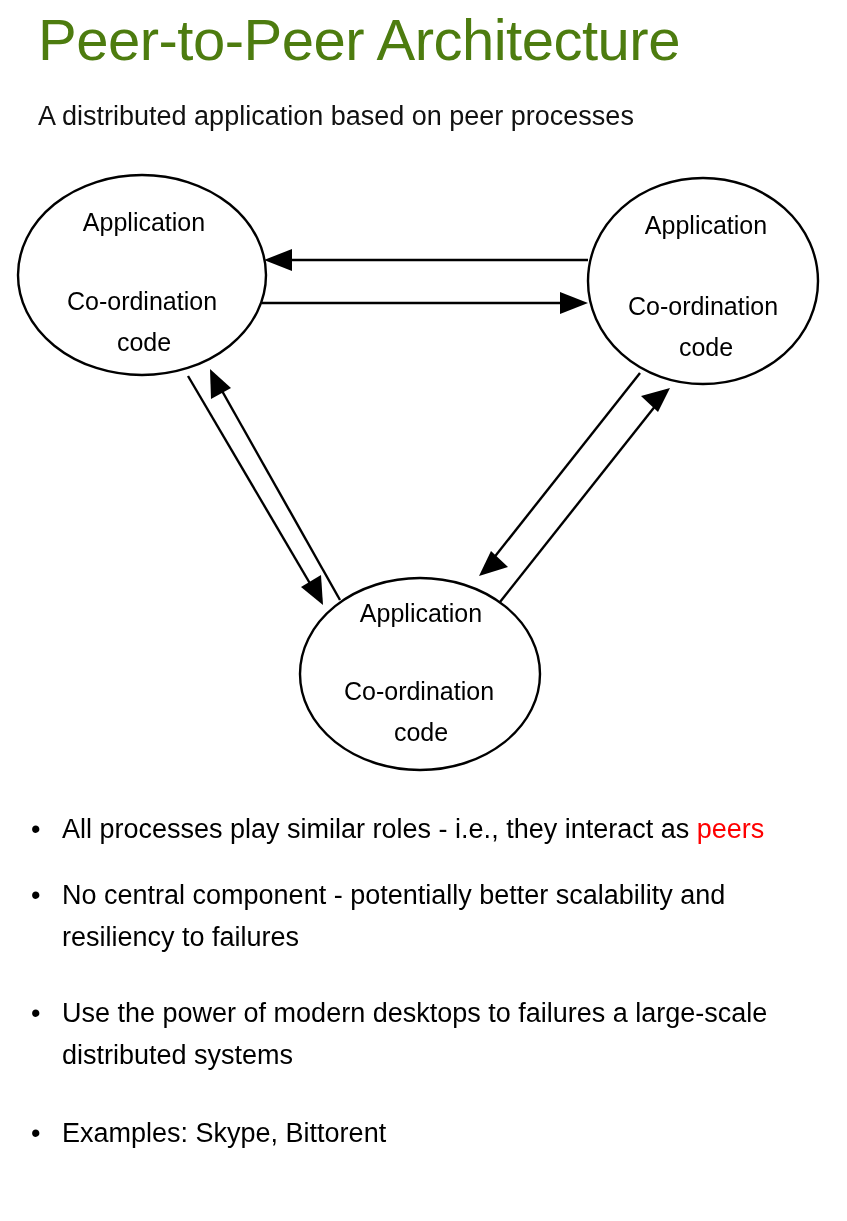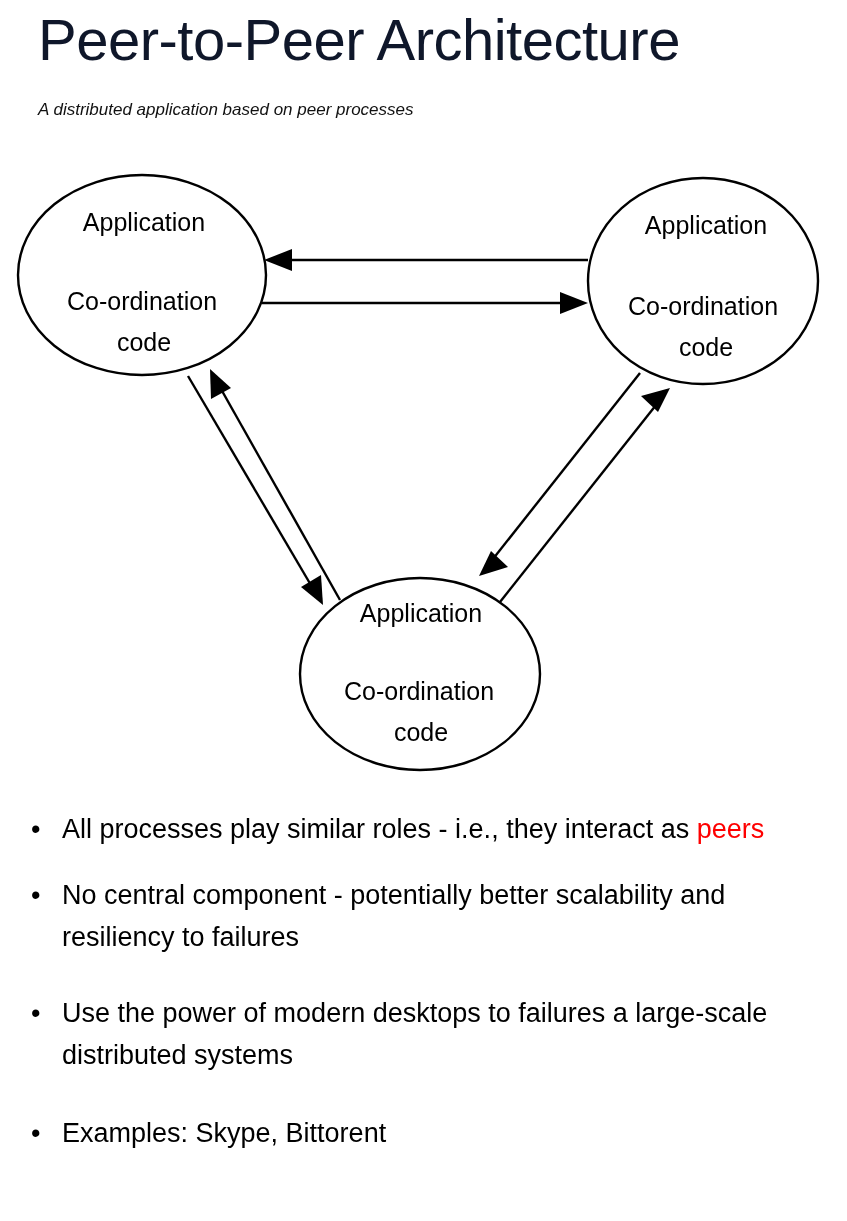--- a/index.html
+++ b/index.html
@@ -18,35 +18,34 @@
 
   
   #slide-title {
     position: absolute;
     left: 38px;
     top: 8px;
     width: 790px;
     font-size: 58px;
     line-height: 1.1;
     font-weight: 400;
-    color: #0f172a;
+    color: #4d7c0f;
     letter-spacing: -0.5px;
     white-space: nowrap;
   }
   #slide-subtitle {
     position: absolute;
     left: 38px;
     top: 100px;
     width: 790px;
-    font-size: 17px;
+    font-size: 27px;
     line-height: 1.2;
     font-weight: 400;
     color: #111111;
     white-space: nowrap;
-    font-style: italic;
   }
 
   
   #diagram {
     position: absolute;
     left: 0px;
     top: 160px;
     width: 698px;
     height: 640px;
   }

